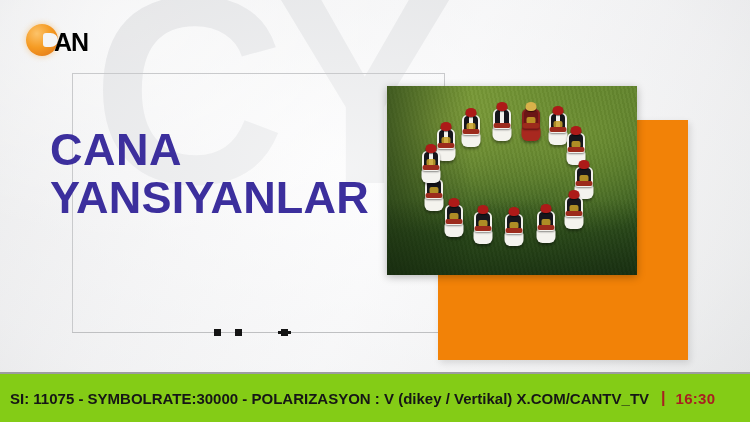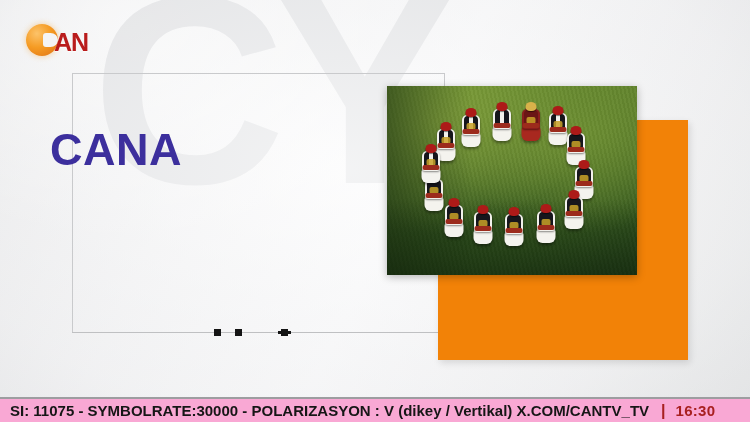--- a/index.html
+++ b/index.html
@@ -273,32 +273,32 @@
     border-radius: 3px 50% 50% 3px;
     background: #f4f4f5;
   }
   .logo-text {
     position: absolute;
     left: 28px;
     top: 6px;
     font-size: 25px;
     font-weight: bold;
     letter-spacing: -1px;
-    color: #b91c1c;
+    color: #000000;
     text-shadow: 0 1px 1px rgba(255,255,255,0.8);
   }
 
   
   .ticker {
     position: absolute;
     left: 0;
     right: 0;
     bottom: 0;
-    height: 25px;
-    background: #f9a8d4;
+    height: 50px;
+    background: #84cc16;
     border-top: 2px solid #9d9da0;
     display: flex;
     align-items: center;
     box-sizing: border-box;
   }
   .ticker-text {
     font-size: 15px;
     font-weight: bold;
     color: #161616;
     padding-left: 10px;
@@ -331,20 +331,21 @@
   <div class="bg-vignette"></div>
 
   <div class="frame"></div>
   <div class="frame-rule"></div>
   <div class="marker m1"></div>
   <div class="marker m2"></div>
   <div class="marker m3"></div>
 
   <div class="title">
     <span>CANA</span>
+    <span class="line2">YANSIYANLAR</span>
   </div>
 
   <div class="orange-panel"></div>
 
   <div class="photo">
     <div class="photo-grass"></div>
     <div class="photo-shade-l"></div>
     <div class="photo-shade-b"></div>
     <div id="dancers">
         <div class="dancer" style="left: 48px; top: 36px;">

